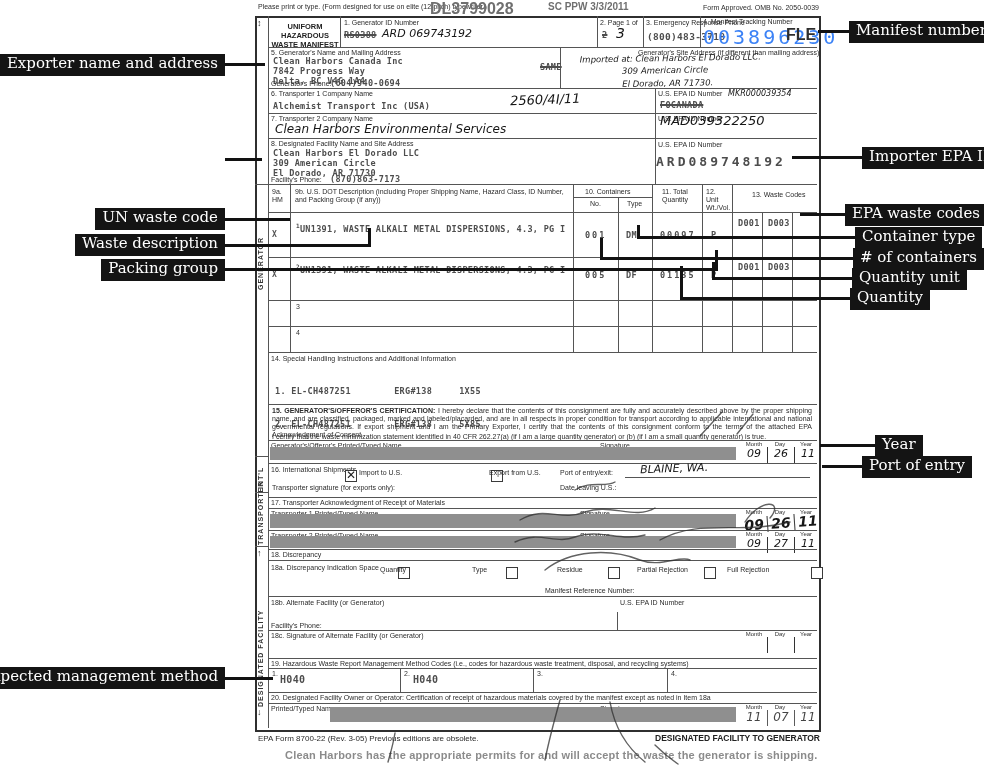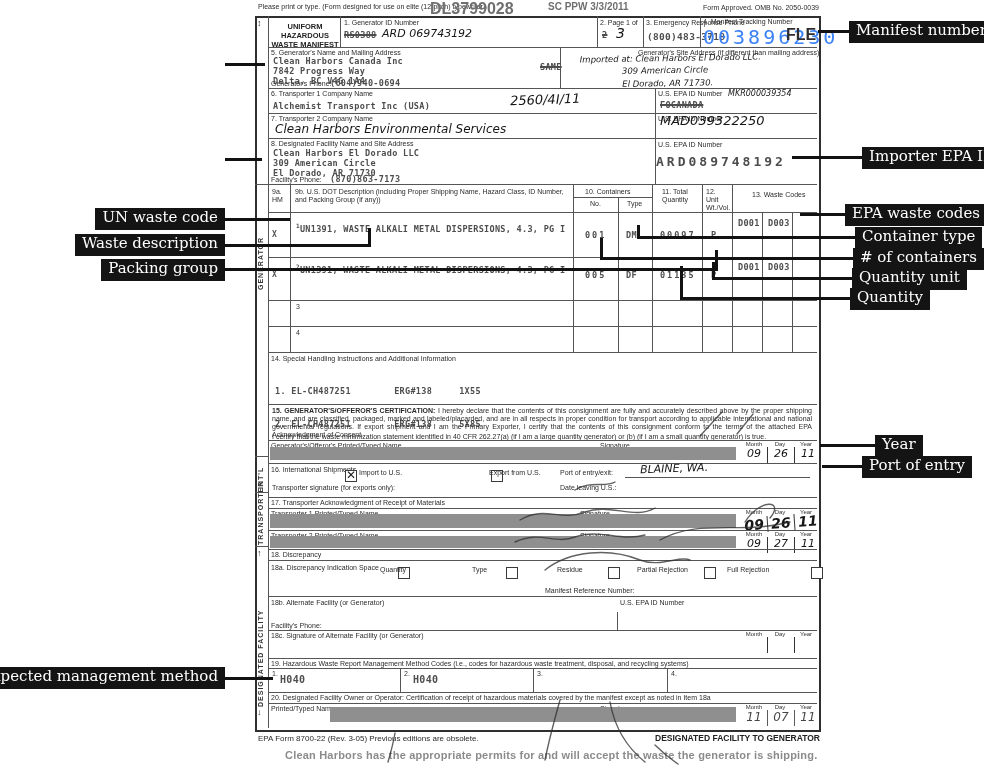--- a/index.html
+++ b/index.html
@@ -381,20 +381,21 @@
   <div class="line" style="left:600px;top:257px;width:253px;height:3px;"></div>
   <div class="line" style="left:600px;top:238px;width:3px;height:21px;"></div>
   <div class="line" style="left:712px;top:277px;width:141px;height:3px;"></div>
   <div class="line" style="left:712px;top:262px;width:3px;height:17px;"></div>
   <div class="line" style="left:680px;top:297px;width:170px;height:3px;"></div>
   <div class="line" style="left:680px;top:266px;width:3px;height:33px;"></div>
   <div class="line" style="left:820px;top:444px;width:55px;height:3px;"></div>
   <div class="line" style="left:822px;top:465px;width:40px;height:3px;"></div>
 
   
+  <div class="alabel" style="right:759px;top:54px;">Exporter name and address</div>
   <div class="alabel" style="right:759px;top:208px;">UN waste code</div>
   <div class="alabel" style="right:759px;top:234px;">Waste description</div>
   <div class="alabel" style="right:759px;top:259px;">Packing group</div>
   <div class="alabel" style="right:759px;top:667px;">Expected management method</div>
   <div class="alabel" style="left:849px;top:21px;">Manifest number</div>
   <div class="alabel" style="left:862px;top:147px;">Importer EPA ID</div>
   <div class="alabel" style="left:845px;top:204px;">EPA waste codes</div>
   <div class="alabel" style="left:855px;top:227px;">Container type</div>
   <div class="alabel" style="left:853px;top:248px;"># of containers</div>
   <div class="alabel" style="left:852px;top:268px;">Quantity unit</div>

